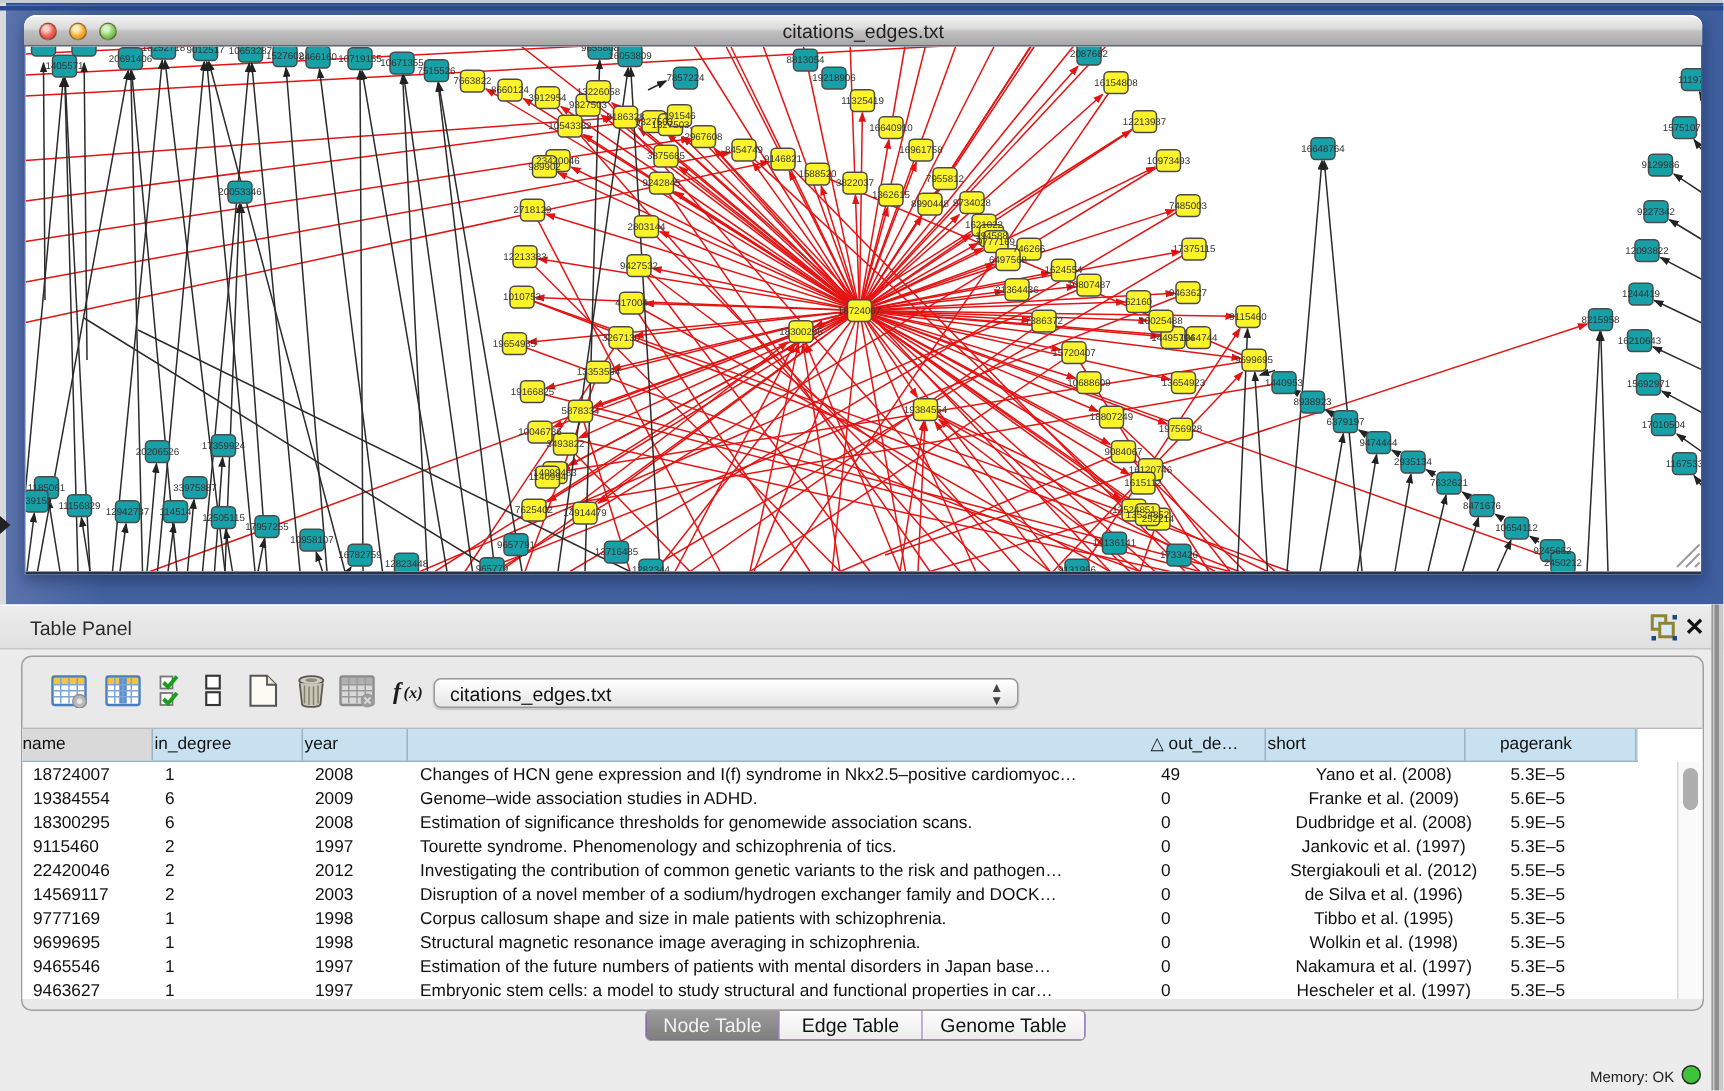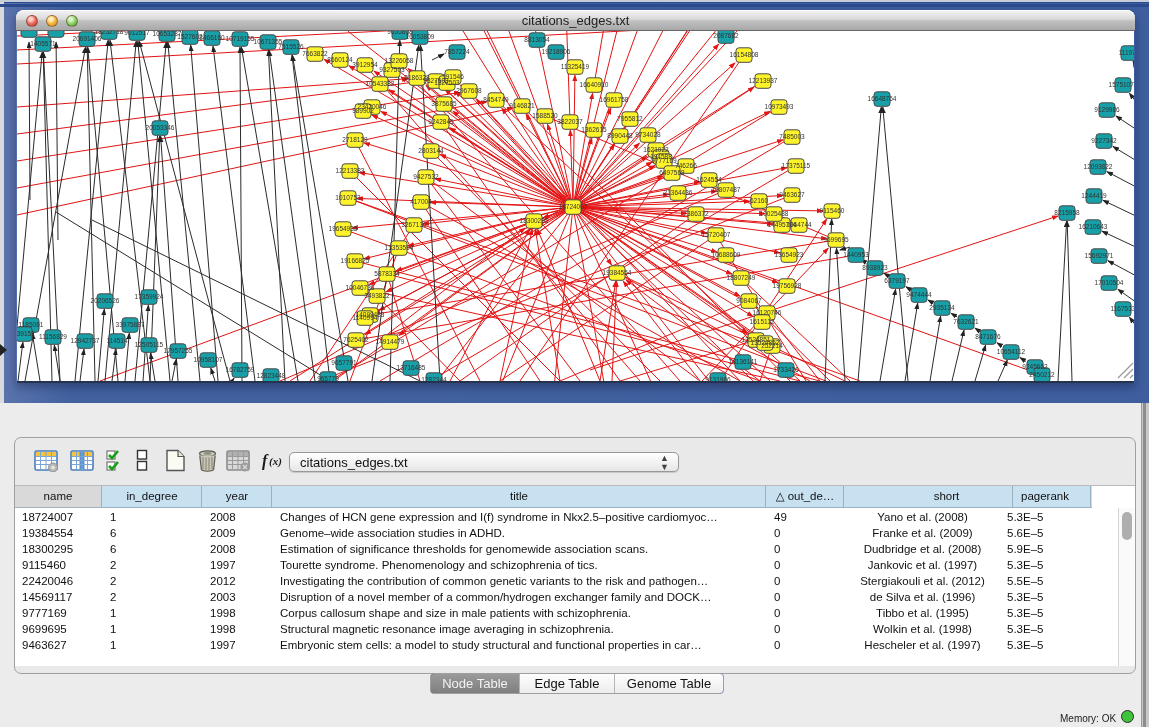--- a/index.html
+++ b/index.html
@@ -21,21 +21,21 @@
 .tpbar .fi{position:absolute;left:1100px;top:5px}
 .tpbar .x{position:absolute;left:1123px;top:4px;font-size:16px;font-weight:bold;color:#111}
 .panel{position:absolute;left:14px;top:34px;width:1122px;height:237px;background:#e9e9e9;border:1px solid #a0a0a0;border-radius:7px}
 .tools{position:absolute;left:0;top:0;width:100%;height:46px}
 .tools .ic{position:absolute;top:11px}
 .combo{position:absolute;left:274px;top:14px;width:390px;height:20px;border:1px solid #989898;border-radius:5px;background:linear-gradient(#ffffff,#e6e6e6);box-shadow:0 1px 1px rgba(0,0,0,.15)}
 .combo .ct{position:absolute;left:10px;top:2px;font-size:13px;color:#111}
 .combo .ar{position:absolute;right:9px;top:1px;font-size:9px;color:#444;line-height:9px}
 .tablewrap{position:absolute;left:0px;top:47px;width:1120px;height:181px;background:#fff;overflow:hidden;border-top:1px solid #b9b9b9}
 .thead{position:absolute;left:0;top:0;width:1077px;height:22px;background:#c7e1f0;border-bottom:1px solid #9bb2c2}
-.hc{position:absolute;top:0;height:21px;border-right:1px solid #9bb2c2;text-align:center;font-size:11.5px;color:#111;line-height:21px}
+.hc{position:absolute;top:0;height:21px;border-right:1px solid #9bb2c2;text-align:left;font-size:11.5px;color:#111;line-height:21px}
 table.grid{position:absolute;left:0;top:23px;border-collapse:collapse;table-layout:fixed}
 table.grid td{height:16px;font-size:11.5px;color:#101010;padding:0 0 0 7px;white-space:nowrap;overflow:hidden}
 table.grid td.c{text-align:center;padding:0}
 .vsb{position:absolute;left:1103px;top:22px;width:17px;height:159px;background:#fafafa;border-left:1px solid #d5d5d5}
 .vsb .th{position:absolute;left:3px;top:4px;width:10px;height:28px;border-radius:5px;background:#aeaeae}
 .tabs{position:absolute;left:430px;top:270px;height:21px;display:flex;border:1px solid #9f9f9f;border-radius:4px;overflow:hidden;background:#6d28d9}
 .tabs .tb{height:100%;font-size:13px;line-height:19px;text-align:center;color:#111;background:linear-gradient(#fdfdfd,#ededed);border-right:1px solid #b5b5b5}
 .tabs .tb.sel{background:linear-gradient(#9a9a9a,#7f7f7f);color:#f3f3f3}
 .status{position:absolute;left:0;top:303px;width:1149px;height:27px}
 .status .mt{position:absolute;left:1060px;top:7px;font-size:10px;color:#222}
@@ -590,20 +590,31 @@
             <text x="836" y="242">9699695</text>
           </g>
           <g stroke="#9a9a9a" stroke-width="1.3">
             <line x1="1118" y1="378" x2="1133" y2="363"></line>
             <line x1="1124" y1="378" x2="1133" y2="369"></line>
             <line x1="1130" y1="378" x2="1133" y2="375"></line>
           </g>
         </svg></div>
   </div>
   <div class="bottom">
+    <div class="tpbar">
+        <div class="t">Table Panel</div>
+        <div class="fi"><svg width="19" height="19" viewBox="0 0 19 19">
+            <rect x="1.5" y="1.5" width="9" height="9" fill="#dce9f7" stroke="#8f8430" stroke-width="2"></rect>
+            <rect x="6.5" y="6.5" width="9" height="9" fill="#dce9f7" stroke="#8f8430" stroke-width="2"></rect>
+            <rect x="15" y="1" width="3" height="3" fill="#1c4a7c"></rect>
+            <rect x="1" y="15" width="3" height="3" fill="#1c4a7c"></rect>
+            <rect x="15" y="15" width="3" height="3" fill="#1c4a7c"></rect>
+          </svg></div>
+        <div class="x">✕</div>
+      </div>
     <div class="panel">
       <div class="tools">
         <div class="ic" style="left:19px"><svg width="24" height="23" viewBox="0 0 24 23">
               <rect x="1" y="2" width="22" height="19" rx="1.5" fill="#ffffff" stroke="#4a7ebb" stroke-width="1.6"></rect>
               <rect x="2" y="3" width="20" height="4" fill="#f5c43c"></rect>
               <g stroke="#7aa6d6" stroke-width="1">
                 <line x1="2" y1="7.5" x2="22" y2="7.5"></line>
                 <line x1="2" y1="11.5" x2="22" y2="11.5"></line>
                 <line x1="2" y1="15.5" x2="22" y2="15.5"></line>
                 <line x1="6.5" y1="3" x2="6.5" y2="20"></line>
@@ -672,23 +683,22 @@
         <div class="combo">
             <div class="ct">citations_edges.txt</div>
             <div class="ar">▲<br>▼</div>
           </div>
       </div>
       <div class="tablewrap">
         <div class="thead">
             <div class="hc" style="left:0px;width:87px;background:#d9d9d9">name</div>
             <div class="hc" style="left:88px;width:99px">in_degree</div>
             <div class="hc" style="left:188px;width:69px">year</div>
-            <div class="hc" style="left:258px;width:493px">title</div>
             <div class="hc" style="left:752px;width:77px">△ out_de…</div>
-            <div class="hc" style="left:866px;width:132px">short</div>
+            <div class="hc" style="left:830px;width:132px">short</div>
             <div class="hc" style="left:985px;width:91px">pagerank</div>
           </div>
         <table class="grid">
 <tbody>
               <tr>
                 <td style="width:88px">18724007</td>
                 <td style="width:100px">1</td>
                 <td style="width:70px">2008</td>
                 <td style="width:494px">Changes of HCN gene expression and I(f) syndrome in Nkx2.5–positive cardiomyoc…</td>
                 <td style="width:78px">49</td>
@@ -728,41 +738,50 @@
                 <td style="width:70px">2012</td>
                 <td style="width:494px">Investigating the contribution of common genetic variants to the risk and pathogen…</td>
                 <td style="width:78px">0</td>
                 <td class="c" style="width:155px">Stergiakouli et al. (2012)</td>
                 <td style="width:92px">5.5E–5</td>
               </tr>
 <tr>
                 <td style="width:88px">14569117</td>
                 <td style="width:100px">2</td>
                 <td style="width:70px">2003</td>
-                <td style="width:494px">Disruption of a novel member of a common/hydrogen exchanger family and DOCK…</td>
+                <td style="width:494px">Disruption of a novel member of a sodium/hydrogen exchanger family and DOCK…</td>
                 <td style="width:78px">0</td>
                 <td class="c" style="width:155px">de Silva et al. (1996)</td>
                 <td style="width:92px">5.3E–5</td>
               </tr>
 <tr>
                 <td style="width:88px">9777169</td>
                 <td style="width:100px">1</td>
                 <td style="width:70px">1998</td>
                 <td style="width:494px">Corpus callosum shape and size in male patients with schizophrenia.</td>
                 <td style="width:78px">0</td>
                 <td class="c" style="width:155px">Tibbo et al. (1995)</td>
                 <td style="width:92px">5.3E–5</td>
               </tr>
 <tr>
                 <td style="width:88px">9699695</td>
                 <td style="width:100px">1</td>
                 <td style="width:70px">1998</td>
                 <td style="width:494px">Structural magnetic resonance image averaging in schizophrenia.</td>
                 <td style="width:78px">0</td>
                 <td class="c" style="width:155px">Wolkin et al. (1998)</td>
+                <td style="width:92px">5.3E–5</td>
+              </tr>
+<tr>
+                <td style="width:88px">9465546</td>
+                <td style="width:100px">1</td>
+                <td style="width:70px">1997</td>
+                <td style="width:494px">Estimation of the future numbers of patients with mental disorders in Japan base…</td>
+                <td style="width:78px">0</td>
+                <td class="c" style="width:155px">Nakamura et al. (1997)</td>
                 <td style="width:92px">5.3E–5</td>
               </tr>
 <tr>
                 <td style="width:88px">9463627</td>
                 <td style="width:100px">1</td>
                 <td style="width:70px">1997</td>
                 <td style="width:494px">Embryonic stem cells: a model to study structural and functional properties in car…</td>
                 <td style="width:78px">0</td>
                 <td class="c" style="width:155px">Hescheler et al. (1997)</td>
                 <td style="width:92px">5.3E–5</td>

